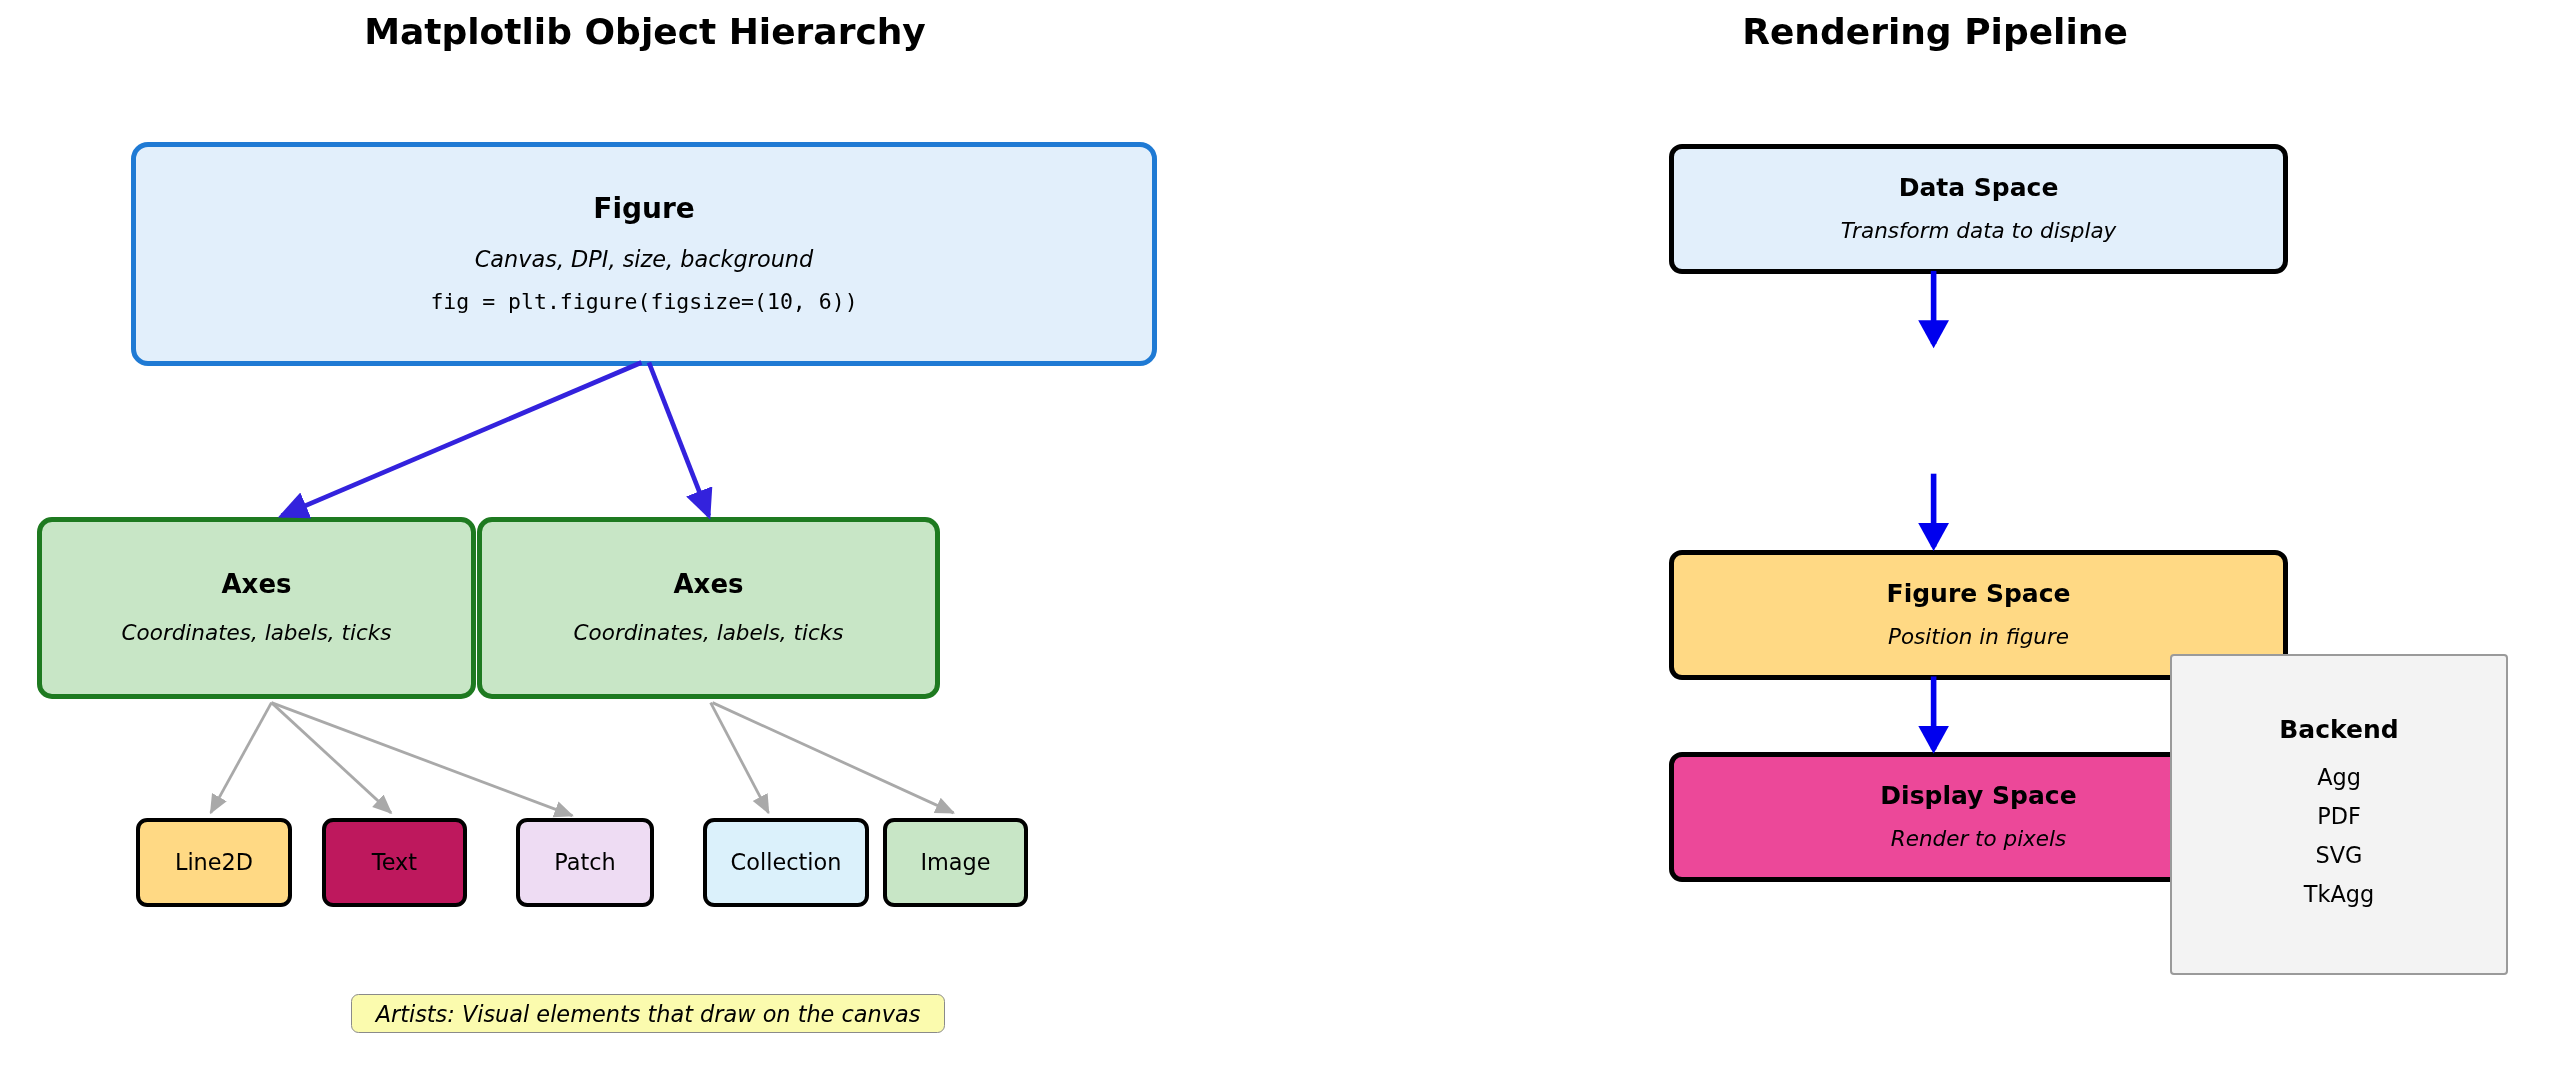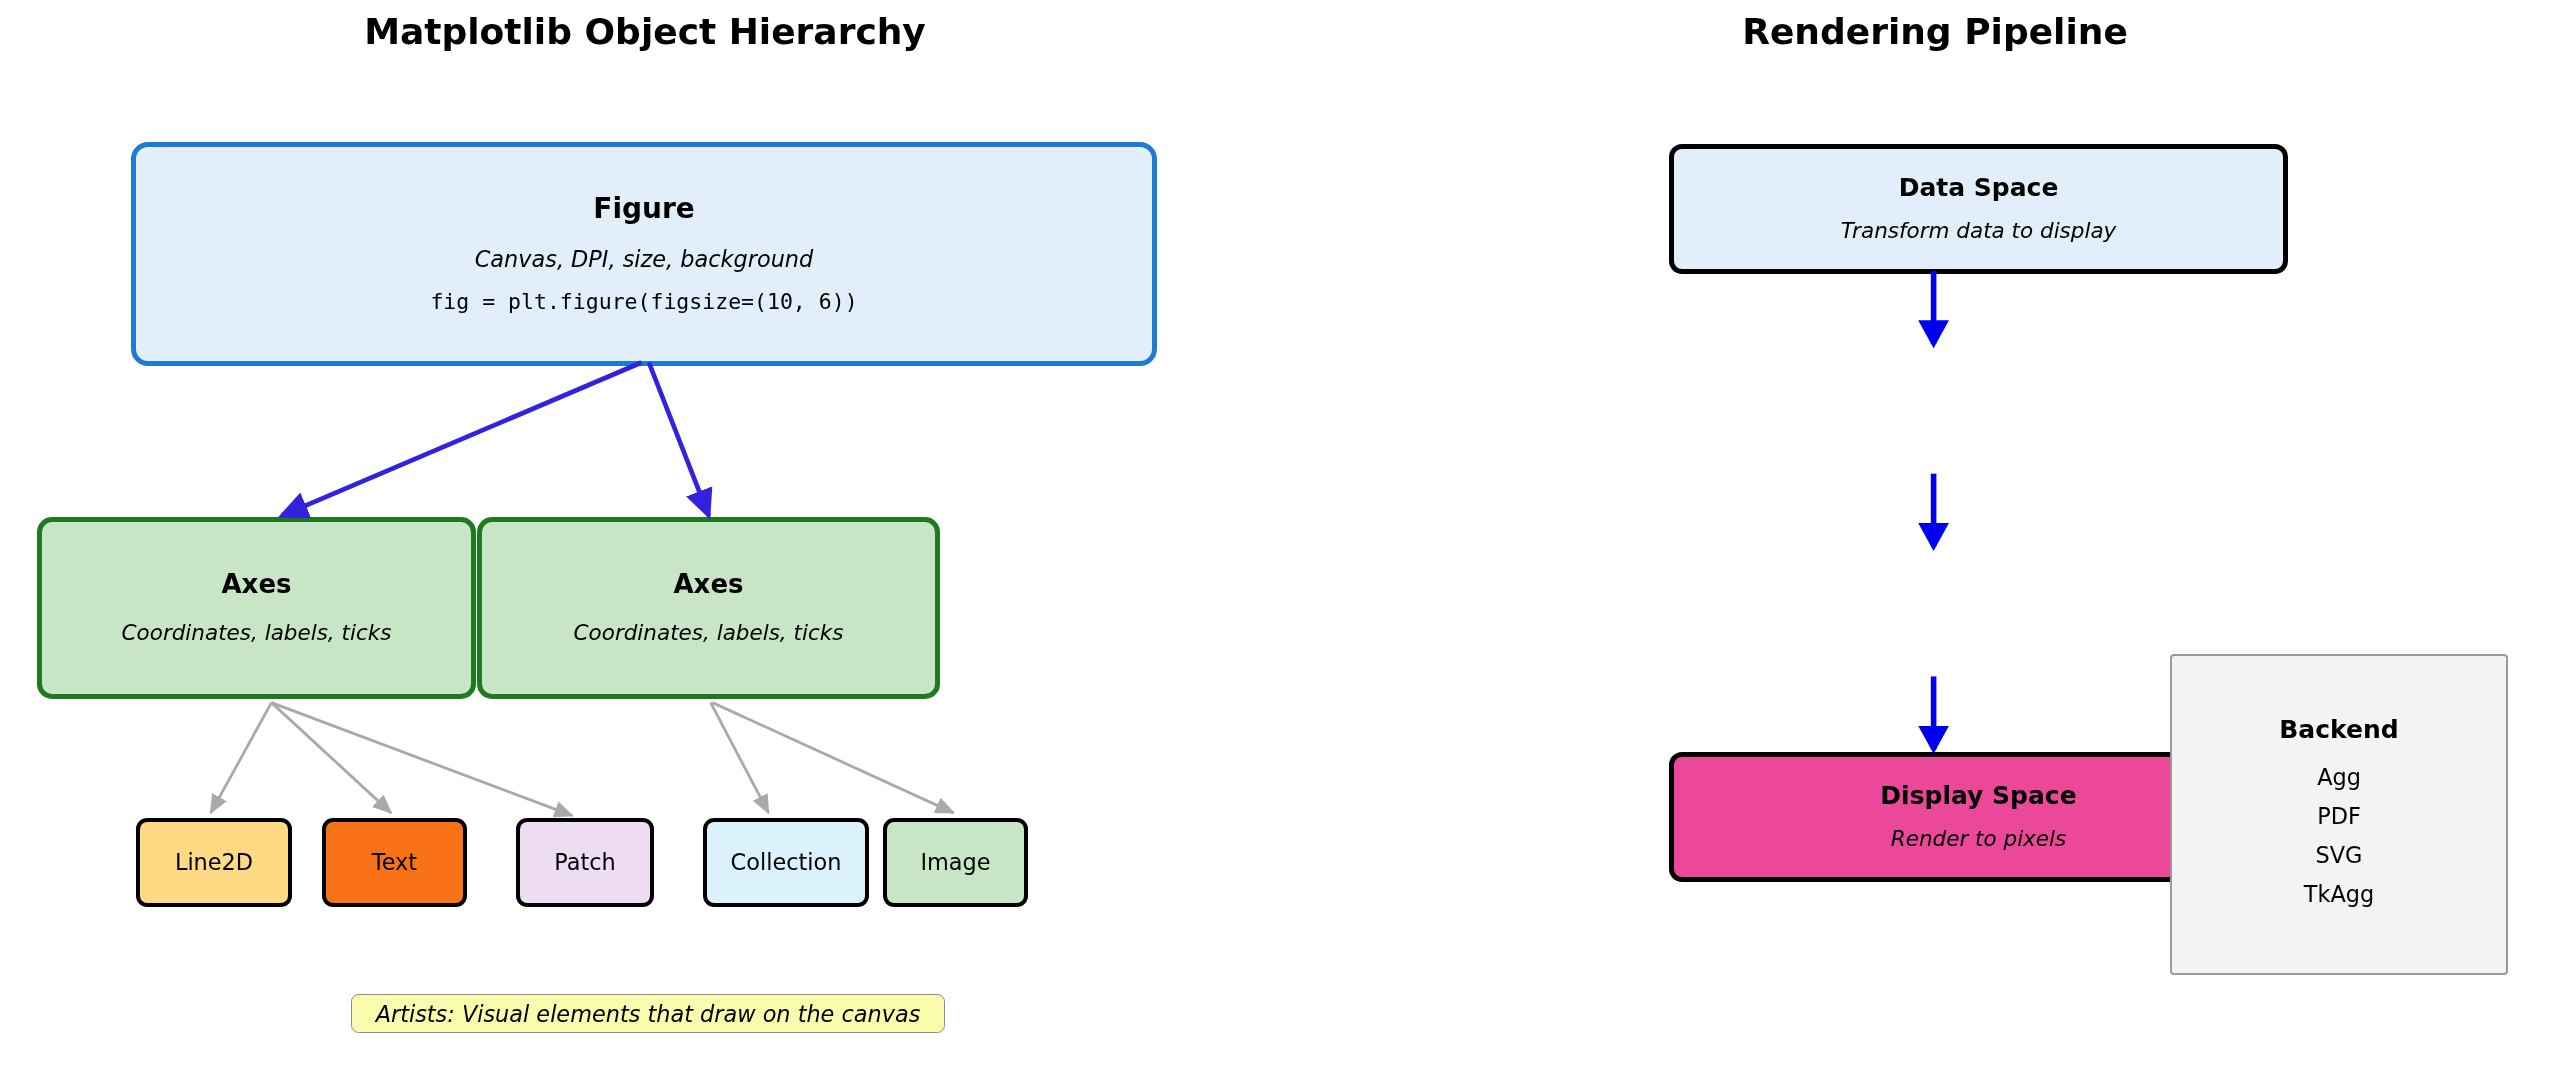--- a/index.html
+++ b/index.html
@@ -83,21 +83,21 @@
   .artist-node {
     top: 818px; height: 89px;
     border: 4.7px solid #000000;
     border-radius: 11.2px;
   }
   .artist-node .n-title {
     font-weight: normal;
     font-size: 22.4px;
   }
   #node-line2d     { left: 136px; width: 156px; background: #ffd984; }
-  #node-text       { left: 322px; width: 145px; background: #f97316; }
+  #node-text       { left: 322px; width: 145px; background: #be185d; }
   #node-patch      { left: 516px; width: 138px; background: #eedcf3; }
   #node-collection { left: 703px; width: 166px; background: #dbf1fb; }
   #node-image      { left: 883px; width: 145px; background: #c8e6c6; }
 
   
   #artists-note {
     position: absolute;
     left: 351px; top: 994px;
     width: 594px; height: 39px;
     background: #fbfbae;
@@ -227,20 +227,24 @@
   <div class="node artist-node" id="node-image">
     <div class="n-title">Image</div>
   </div>
 
   <div id="artists-note">Artists: Visual elements that draw on the canvas</div>
 
   <div class="node pipe-node" id="node-data-space">
     <div class="n-title">Data Space</div>
     <div class="n-sub">Transform data to display</div>
   </div>
+  <div class="node pipe-node" id="node-figure-space">
+    <div class="n-title">Figure Space</div>
+    <div class="n-sub">Position in figure</div>
+  </div>
   <div class="node pipe-node" id="node-display-space">
     <div class="n-title">Display Space</div>
     <div class="n-sub">Render to pixels</div>
   </div>
 
   <div id="backend-panel">
     <div class="b-title">Backend</div>
     <div class="b-item">Agg</div>
     <div class="b-item">PDF</div>
     <div class="b-item">SVG</div>

